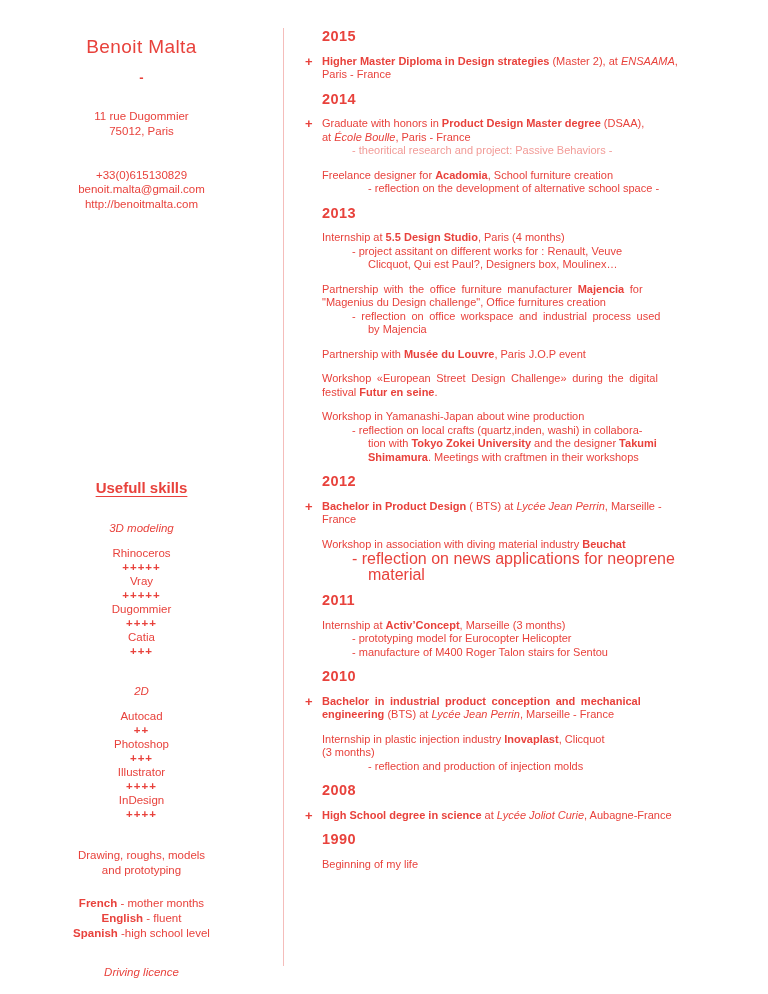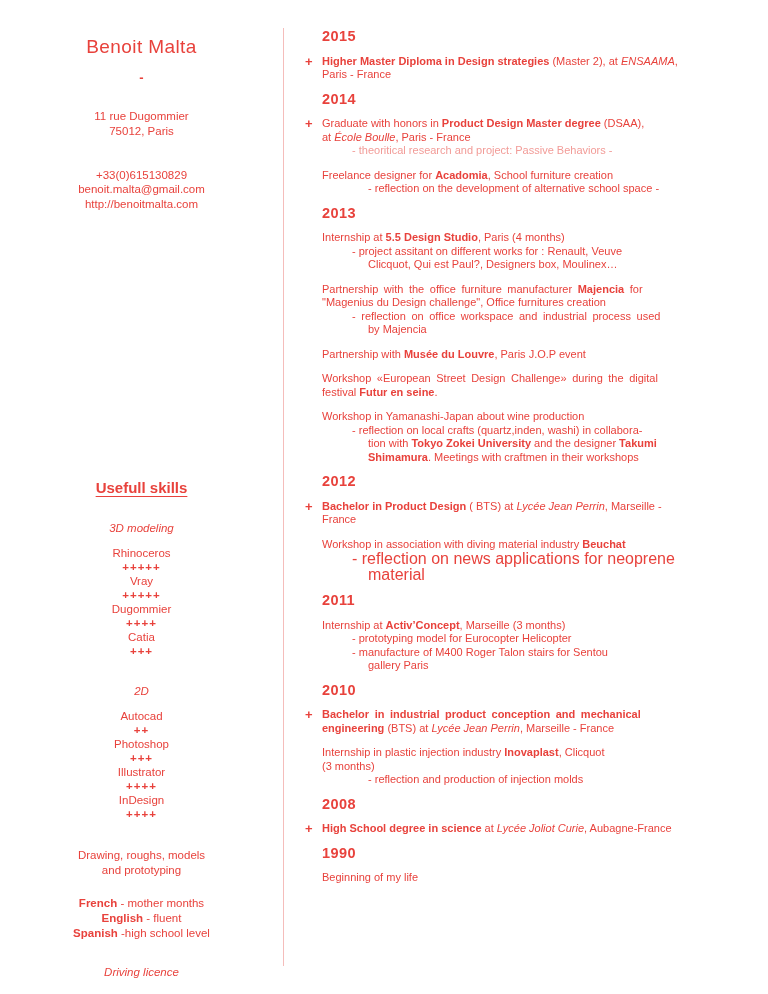--- a/index.html
+++ b/index.html
@@ -211,21 +211,20 @@
           <div class="line sub2 big"><span>material</span></div>
         </div>
     </div>
 
     <div class="year">2011</div>
     <div class="entry">
       <div class="lines">
           <div class="line"><span>Internship at </span><span class="b">Activ’Concept</span><span>, Marseille (3 months)</span></div>
           <div class="line sub"><span>- prototyping model for Eurocopter Helicopter</span></div>
           <div class="line sub"><span>- manufacture of M400 Roger Talon stairs for Sentou</span></div>
-          <div class="line sub2"><span>gallery Paris</span></div>
         </div>
     </div>
 
     <div class="year">2010</div>
     <div class="entry">
       <span class="plus">+</span>
       <div class="lines">
           <div class="line j"><span class="b">Bachelor in industrial product conception and mechanical</span></div>
           <div class="line"><span class="b">engineering</span><span> (BTS) at </span><span class="i">Lycée Jean Perrin</span><span>, Marseille - France</span></div>
         </div>

